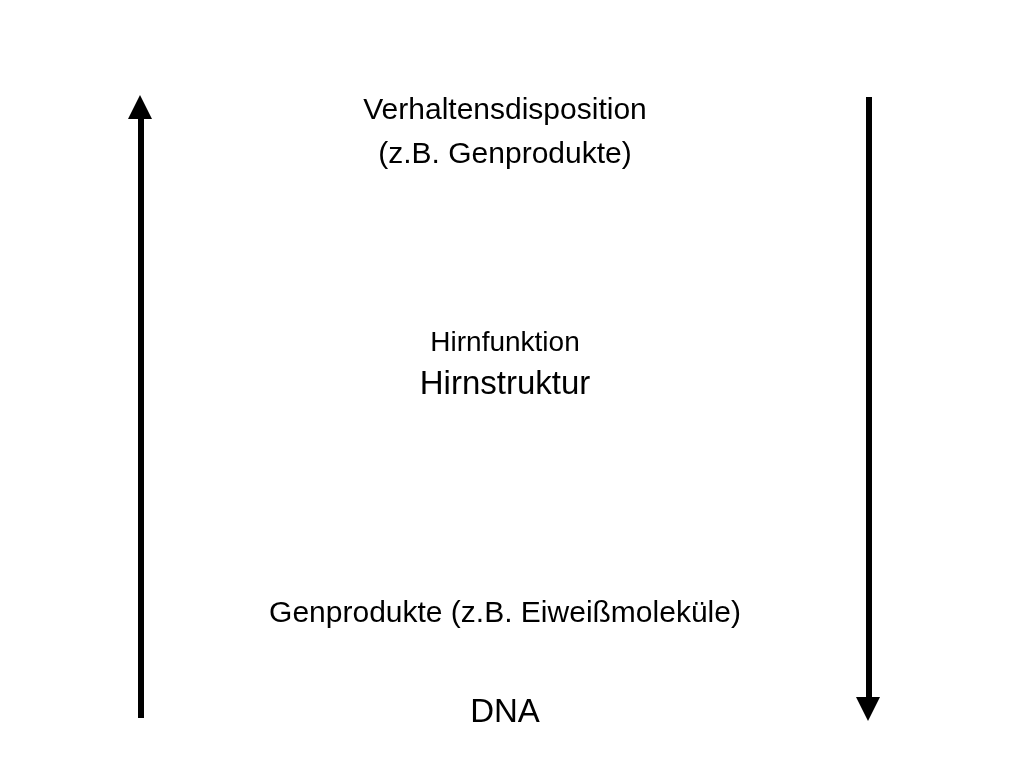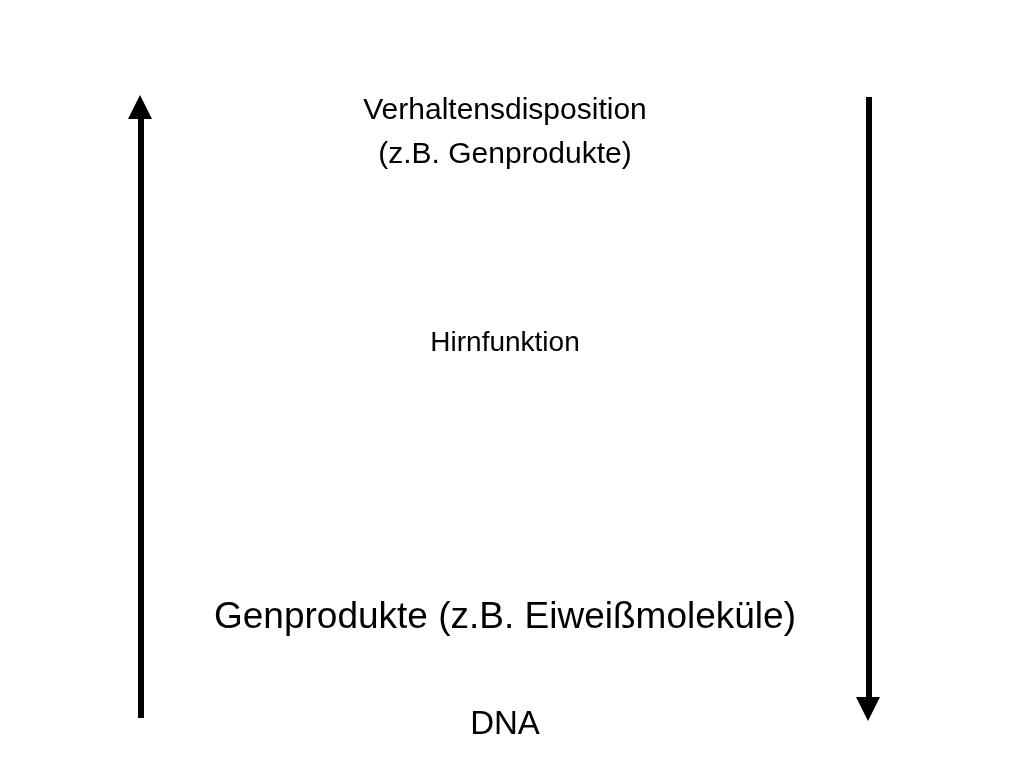--- a/index.html
+++ b/index.html
@@ -85,39 +85,40 @@
     line-height: 1;
     white-space: nowrap;
   }
   .lv1 { top: 94px;  font-size: 30px; }
   .lv2 { top: 138px; font-size: 30px; }
   .lv3 { top: 226px; font-size: 30px; }
   .lv4 { top: 312px; font-size: 28px; margin-top: 16px; }
   .lv5 { top: 366px; font-size: 33px; }
   .lv6 { top: 469px; font-size: 33px; }
   .lv7 { top: 508px; font-size: 29px; font-style: italic; }
-  .lv8 { top: 597px; font-size: 37px; }
-  .lv9 { top: 694px; font-size: 33px; margin-top: 12px; }
+  .lv8 { top: 597px; font-size: 30px; }
+  .lv9 { top: 694px; font-size: 33px; }
 </style>
 </head>
 <body>
 
 <div class="slide">
 
   <div class="arrow arrow-left">
     <div class="arrow-head"></div>
     <div class="arrow-shaft"></div>
   </div>
 
   <div class="arrow arrow-right">
     <div class="arrow-shaft"></div>
     <div class="arrow-head"></div>
   </div>
 
   <div class="levels">
     <div class="level lv1">Verhaltensdisposition</div>
     <div class="level lv2">(z.B. Genprodukte)</div>
     <div class="level lv4">Hirnfunktion</div>
+    <div class="level lv5">Hirnstruktur</div>
     <div class="level lv8">Genprodukte (z.B. Eiweißmoleküle)</div>
     <div class="level lv9">DNA</div>
   </div>
 
 </div>
 
 </body></html>

